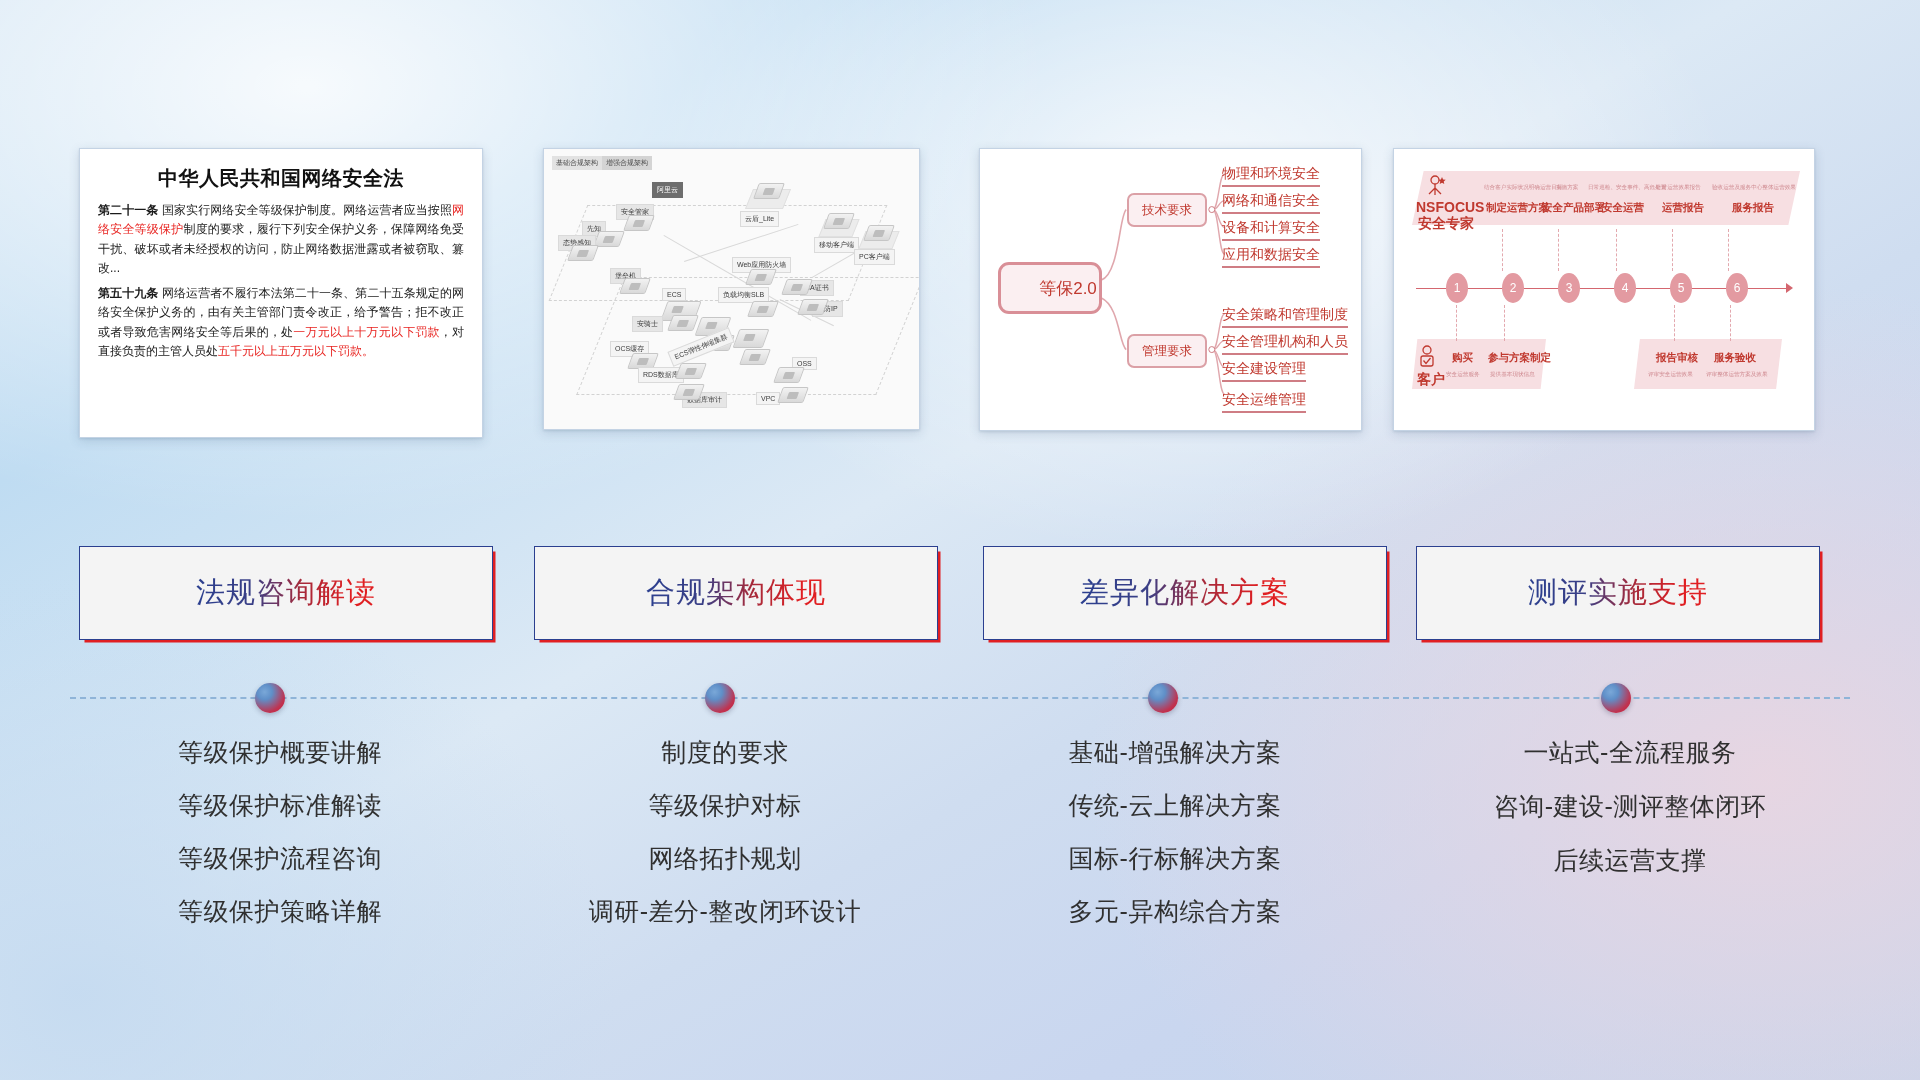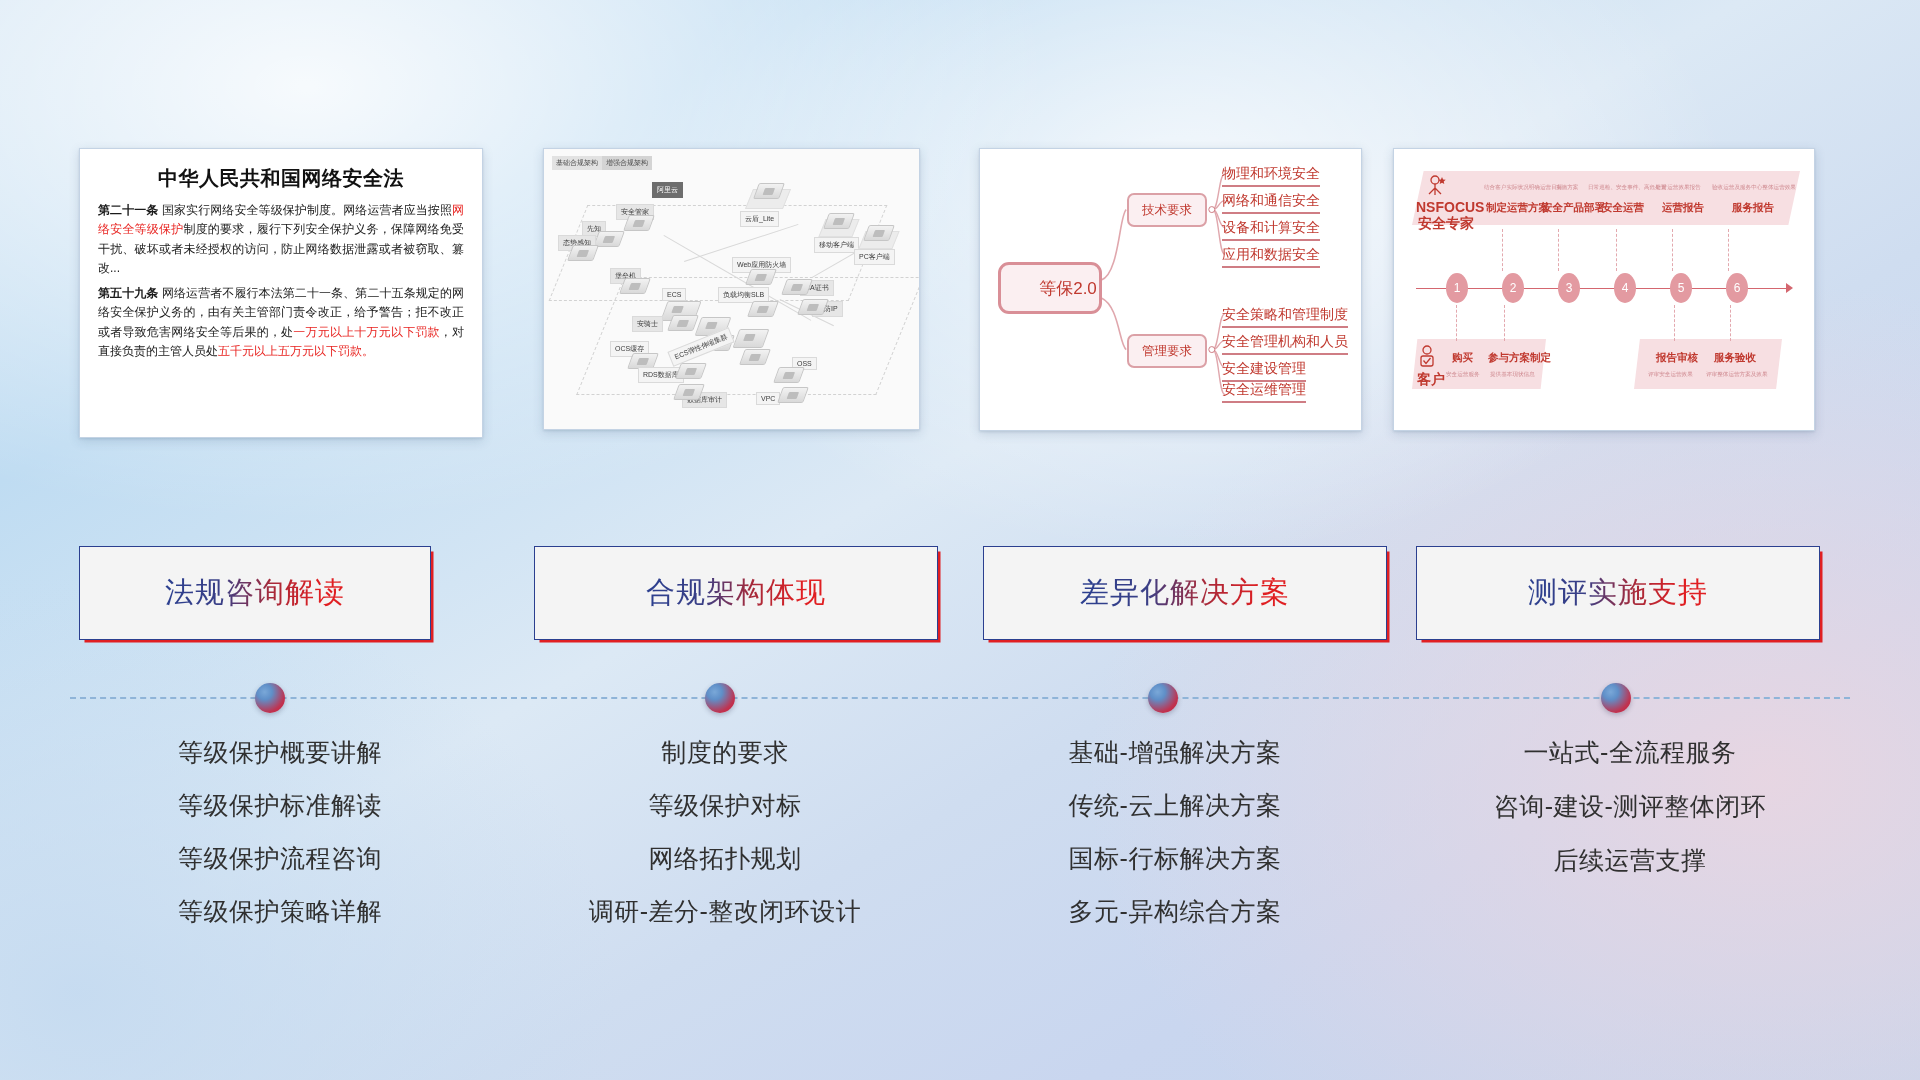--- a/index.html
+++ b/index.html
@@ -95,21 +95,21 @@
   .headbox{
     position:absolute; top:0; height:94px; background:#f4f4f4;
     border:1.5px solid #2b3f8f; display:flex; align-items:center; justify-content:center;
     box-shadow:4px 4px 0 -1.5px #e01f22;
   }
   .headbox span{
     font-size:29px; font-weight:500; letter-spacing:1px;
     background:linear-gradient(90deg,#2b3f8f 0%,#3a3f86 32%,#a42a3b 58%,#e01f22 86%);
     -webkit-background-clip:text; background-clip:text; color:transparent;
   }
-  .headbox.h1{ left:79px;  width:352px; }
+  .headbox.h1{ left:79px;  width:414px; }
   .headbox.h2{ left:534px; width:404px; }
   .headbox.h3{ left:983px; width:404px; }
   .headbox.h4{ left:1416px;width:404px; }
 
   
   .rail{ position:absolute; left:70px; top:697px; width:1780px; height:2px;
          border-top:2px dashed #8fb4d8; }
   .node-dot{ position:absolute; top:683px; width:30px; height:30px; border-radius:50%;
         background:radial-gradient(circle at 32% 30%, #7aa8d8 0%, #5f8fc8 26%, #c0324f 70%, #c8213f 100%);
         box-shadow:0 2px 5px rgba(60,60,90,.3); }
@@ -236,21 +236,21 @@
         <div class="br tech">技术要求</div>
         <div class="leaf" style="top:16px;">物理和环境安全</div>
         <div class="leaf" style="top:43px;">网络和通信安全</div>
         <div class="leaf" style="top:70px;">设备和计算安全</div>
         <div class="leaf" style="top:97px;">应用和数据安全</div>
 
         <div class="br mgmt">管理要求</div>
         <div class="leaf" style="top:157px;">安全策略和管理制度</div>
         <div class="leaf" style="top:184px;">安全管理机构和人员</div>
         <div class="leaf" style="top:211px;">安全建设管理</div>
-        <div class="leaf" style="top:232px;">安全运维管理</div>
+        <div class="leaf" style="top:242px;">安全运维管理</div>
       </div>
     </div>
 
     <div class="card c4">
       <div class="tl">
         <div class="band top"></div>
         <div class="band bl"></div>
         <div class="band br2"></div>
 
         <svg class="persona" style="left:32px;top:26px;" viewBox="0 0 22 26">

